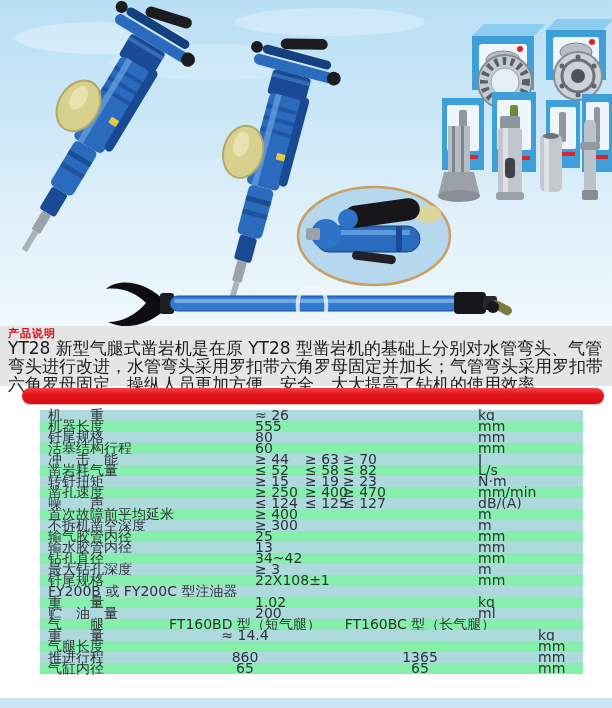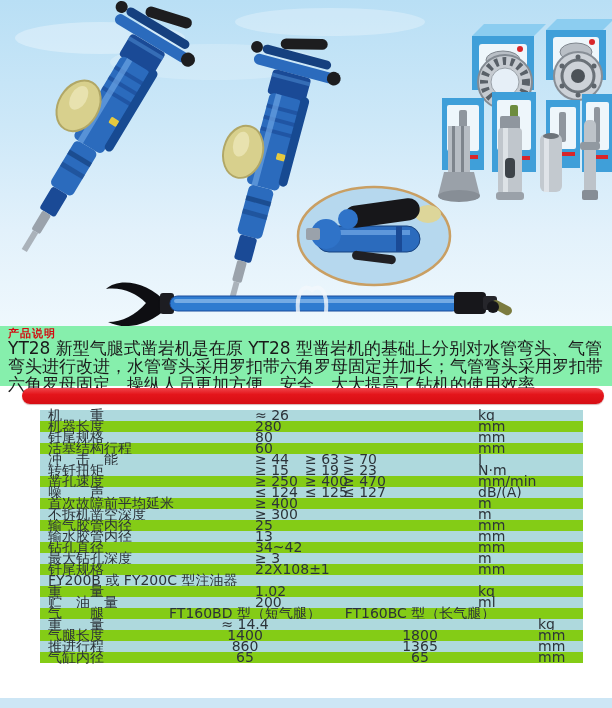--- a/index.html
+++ b/index.html
@@ -6,33 +6,33 @@
   html,body { width:612px; height:708px; }
   .page {
     position:relative; width:612px; height:708px; overflow:hidden;
     font-family:"DejaVu Sans","Liberation Sans",sans-serif;
     background:#ffffff;
   }
   .photo-area {
     position:absolute; top:0; left:0; width:612px; height:328px;
     background:linear-gradient(180deg,#b9dff5 0%,#cde8f8 38%,#e2f1fb 70%,#eff8fd 100%);
   }
-  .desc-area { position:absolute; top:326px; left:0; width:612px; height:60px; background:#86efac; }
+  .desc-area { position:absolute; top:326px; left:0; width:612px; height:60px; background:#e5e5e5; }
   .desc-title { position:absolute; left:8px; top:0px; font-size:11px; font-weight:bold; color:#d40b10; letter-spacing:1px; }
   .desc-body { position:absolute; left:8px; top:13px; width:600px; font-size:17px; line-height:18px; color:#1a1a1a; }
   .banner {
     position:absolute; top:388px; left:22px; width:582px; height:16px; border-radius:8px;
     background:linear-gradient(180deg,#f0454b 0%,#e4151b 40%,#d60d13 100%);
     box-shadow:0 1px 1px rgba(120,0,0,0.3);
   }
   .table-area { position:absolute; top:406px; left:0; width:612px; height:292px; background:#ffffff; }
   .spec-table { position:absolute; top:4px; left:40px; width:543px; }
   .spec-row { position:relative; height:11px; font-size:14px; line-height:11.4px; color:#2c3339; white-space:nowrap; }
   .row-teal  { background:#aed9dd; }
-  .row-light { background:#84cc16;text-decoration:underline; }
+  .row-light { background:#86efac;text-decoration:underline; }
   .spec-row span { position:absolute; top:0; }
   .c-label { left:8px; }
   .v1 { left:215px; } .v2 { left:265px; } .v3 { left:303px; }
   .u-std { left:438px; }
   .v-leg-a { left:105px; width:200px; text-align:center; }
   .v-leg-b { left:280px; width:200px; text-align:center; }
   .u-leg { left:498px; }
   .footer-strip { position:absolute; top:698px; left:0; width:612px; height:10px; background:#cde6f5; }
 </style>
 </head>
@@ -216,40 +216,47 @@
 
   <div class="table-area">
     <div class="spec-table">
         <div class="spec-row row-teal">
           <span class="c-label">机　　重</span>
           <span class="v1">≈ 26</span>
           <span class="u-std">kg</span>
         </div>
         <div class="spec-row row-light">
           <span class="c-label">机器长度</span>
-          <span class="v1">280</span>
+          <span class="v1">555</span>
           <span class="u-std">mm</span>
         </div>
         <div class="spec-row row-teal">
           <span class="c-label">钎尾规格</span>
           <span class="v1">80</span>
           <span class="u-std">mm</span>
         </div>
         <div class="spec-row row-light">
           <span class="c-label">活塞结构行程</span>
           <span class="v1">60</span>
           <span class="u-std">mm</span>
         </div>
         <div class="spec-row row-teal">
           <span class="c-label">冲　击　能</span>
           <span class="v1">≥ 44</span>
           <span class="v2">≥ 63</span>
           <span class="v3">≥ 70</span>
           <span class="u-std">J</span>
         </div>
+        <div class="spec-row row-light">
+          <span class="c-label">凿岩耗气量</span>
+          <span class="v1">≤ 52</span>
+          <span class="v2">≤ 58</span>
+          <span class="v3">≤ 82</span>
+          <span class="u-std">L/s</span>
+        </div>
         <div class="spec-row row-teal">
           <span class="c-label">转钎扭矩</span>
           <span class="v1">≥ 15</span>
           <span class="v2">≥ 19</span>
           <span class="v3">≥ 23</span>
           <span class="u-std">N·m</span>
         </div>
         <div class="spec-row row-light">
           <span class="c-label">凿孔速度</span>
           <span class="v1">≥ 250</span>
@@ -317,22 +324,20 @@
           <span class="v-leg-a">FT160BD 型（短气腿）</span>
           <span class="v-leg-b">FT160BC 型（长气腿）</span>
         </div>
         <div class="spec-row row-teal">
           <span class="c-label">重　　量</span>
           <span class="v-leg-a">≈ 14.4</span>
           <span class="u-leg">kg</span>
         </div>
         <div class="spec-row row-light">
           <span class="c-label">气腿长度</span>
-          <span class="v-leg-a">1400</span>
-          <span class="v-leg-b">1800</span>
           <span class="u-leg">mm</span>
         </div>
         <div class="spec-row row-teal">
           <span class="c-label">推进行程</span>
           <span class="v-leg-a">860</span>
           <span class="v-leg-b">1365</span>
           <span class="u-leg">mm</span>
         </div>
         <div class="spec-row row-light">
           <span class="c-label">气缸内径</span>

